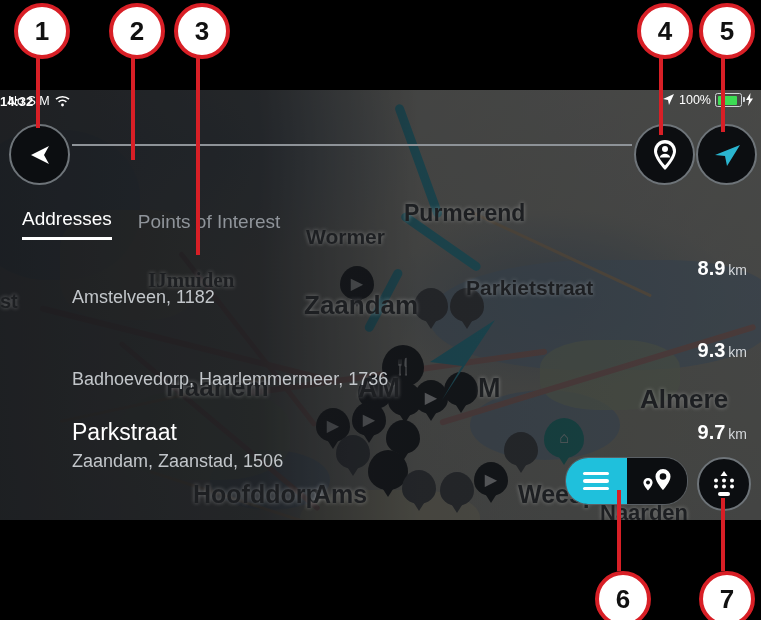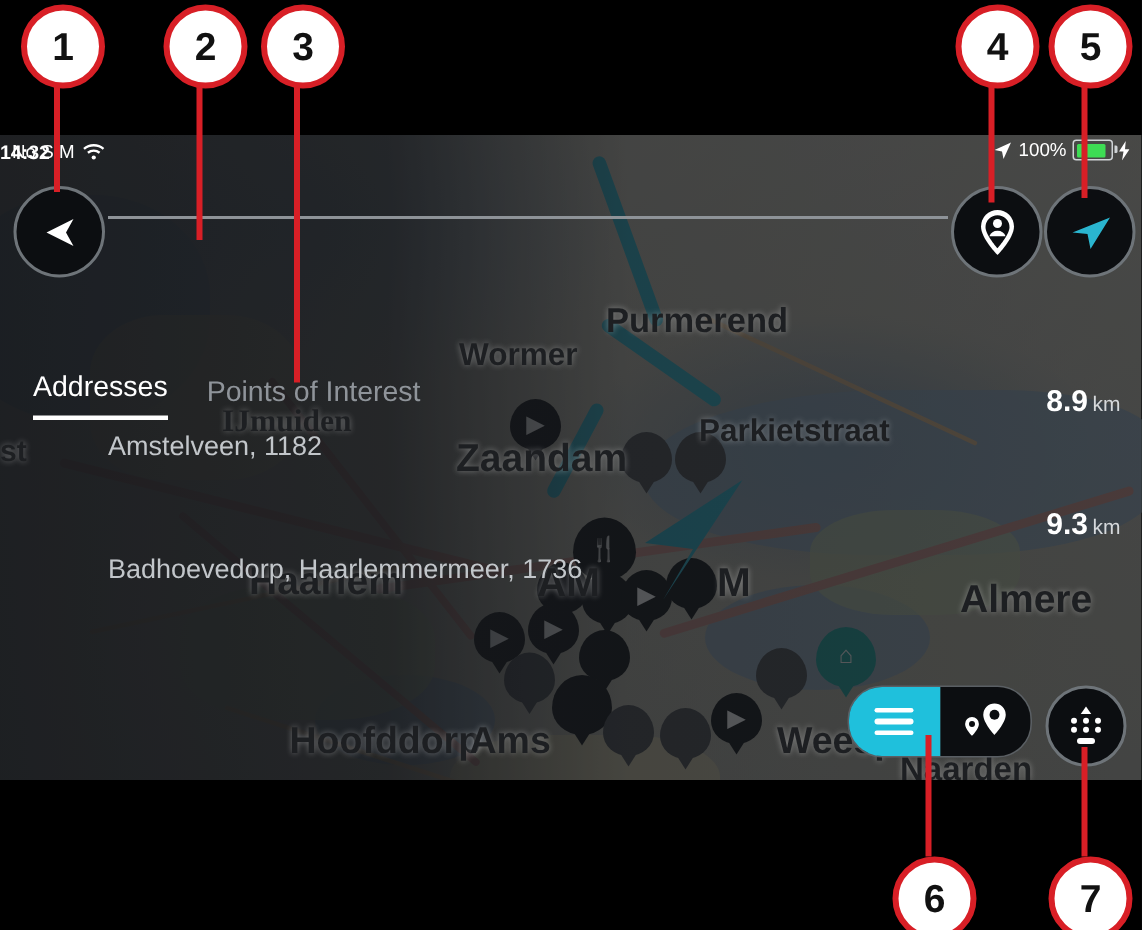--- a/index.html
+++ b/index.html
@@ -36,35 +36,35 @@
   .pin .gl{position:absolute;inset:0;display:flex;align-items:center;justify-content:center;color:#fff;}
   .pin.gray{background:#4a4c50;}
   .pin.gray:after{border-top-color:#4a4c50;}
   .pin.home{background:#1aa39c;}
   .pin.home:after{border-top-color:#1aa39c;}
 
   
   #statusbar{position:absolute;left:0;top:0;width:761px;height:24px;color:#fff;font-size:12.5px;}
   #sb-left{position:absolute;left:8px;top:4px;display:flex;align-items:center;gap:5px;}
   #sb-time{position:absolute;left:0;right:0;top:4px;text-align:left;font-weight:bold;font-size:13px;}
-  #sb-right{position:absolute;right:8px;top:3px;display:flex;align-items:center;gap:4px;}
+  #sb-right{position:absolute;right:8px;top:3px;display:flex;gap:4px;}
   .batt{width:25px;height:12px;border:1.5px solid #cfd3d6;border-radius:2.5px;position:relative;}
   .batt i{position:absolute;left:1.5px;top:1.5px;bottom:1.5px;width:19px;background:#3ddc54;border-radius:1px;display:block;}
   .batt:after{content:"";position:absolute;right:-4px;top:3px;width:2.5px;height:5px;background:#cfd3d6;border-radius:0 1px 1px 0;}
 
   
   #backbtn{position:absolute;left:9px;top:34px;width:57px;height:57px;border-radius:50%;background:#0c0e11;border:2px solid #6e7479;display:flex;align-items:center;justify-content:center;}
   
   #searchwrap{position:absolute;left:72px;top:46px;width:560px;}
   #searchtext{color:#fff;font-size:24px;line-height:30px;}
   #searchline{margin-top:8px;height:1.5px;background:#8e9398;}
 
   
   #tabs{position:absolute;left:22px;top:118px;display:flex;align-items:flex-end;gap:26px;}
-  .tab{font-size:19px;color:#8f949a;padding-bottom:7px;margin-top:40px;}
+  .tab{font-size:19px;color:#8f949a;padding-bottom:7px;}
   .tab.active{color:#fff;border-bottom:3px solid #fff;}
 
   
   #results{position:absolute;left:0;top:165px;width:761px;}
   .res{position:relative;height:82px;}
   .res .title{position:absolute;left:72px;top:0;color:#fff;font-size:23px;}
   .res .sub{position:absolute;left:72px;top:32px;color:#c2c6ca;font-size:18px;}
   .res .dist{position:absolute;right:14px;top:2px;color:#fff;font-size:20px;font-weight:bold;}
   .res .dist em{font-style:normal;font-weight:normal;font-size:14px;color:#d5d8db;margin-left:3px;}
 
@@ -215,20 +215,25 @@
 
     <div id="results">
         <div class="res">
           <div class="sub">Amstelveen, 1182</div>
           <div class="dist"><span>8.9</span><em>km</em></div>
         </div>
         <div class="res">
           <div class="sub">Badhoevedorp, Haarlemmermeer, 1736</div>
           <div class="dist"><span>9.3</span><em>km</em></div>
         </div>
+        <div class="res">
+          <div class="title">Parkstraat</div>
+          <div class="sub">Zaandam, Zaanstad, 1506</div>
+          <div class="dist"><span>9.7</span><em>km</em></div>
+        </div>
       </div>
 
     <div class="rbtn" id="btn-people">
       <svg width="30" height="34" viewBox="0 0 30 34">
         <path d="M15 2a11 11 0 0 0-11 11c0 8 11 19 11 19s11-11 11-19A11 11 0 0 0 15 2z" fill="#fff"></path>
         <path d="M15 5.5a8 8 0 0 0-8 8c0 5 8 14 8 14s8-9 8-14a8 8 0 0 0-8-8z" fill="#0c0e11"></path>
         <circle cx="15" cy="11" r="3" fill="#fff"></circle>
         <path d="M9.6 19.5a5.8 5.8 0 0 1 10.8 0z" fill="#fff"></path>
       </svg>
     </div>

